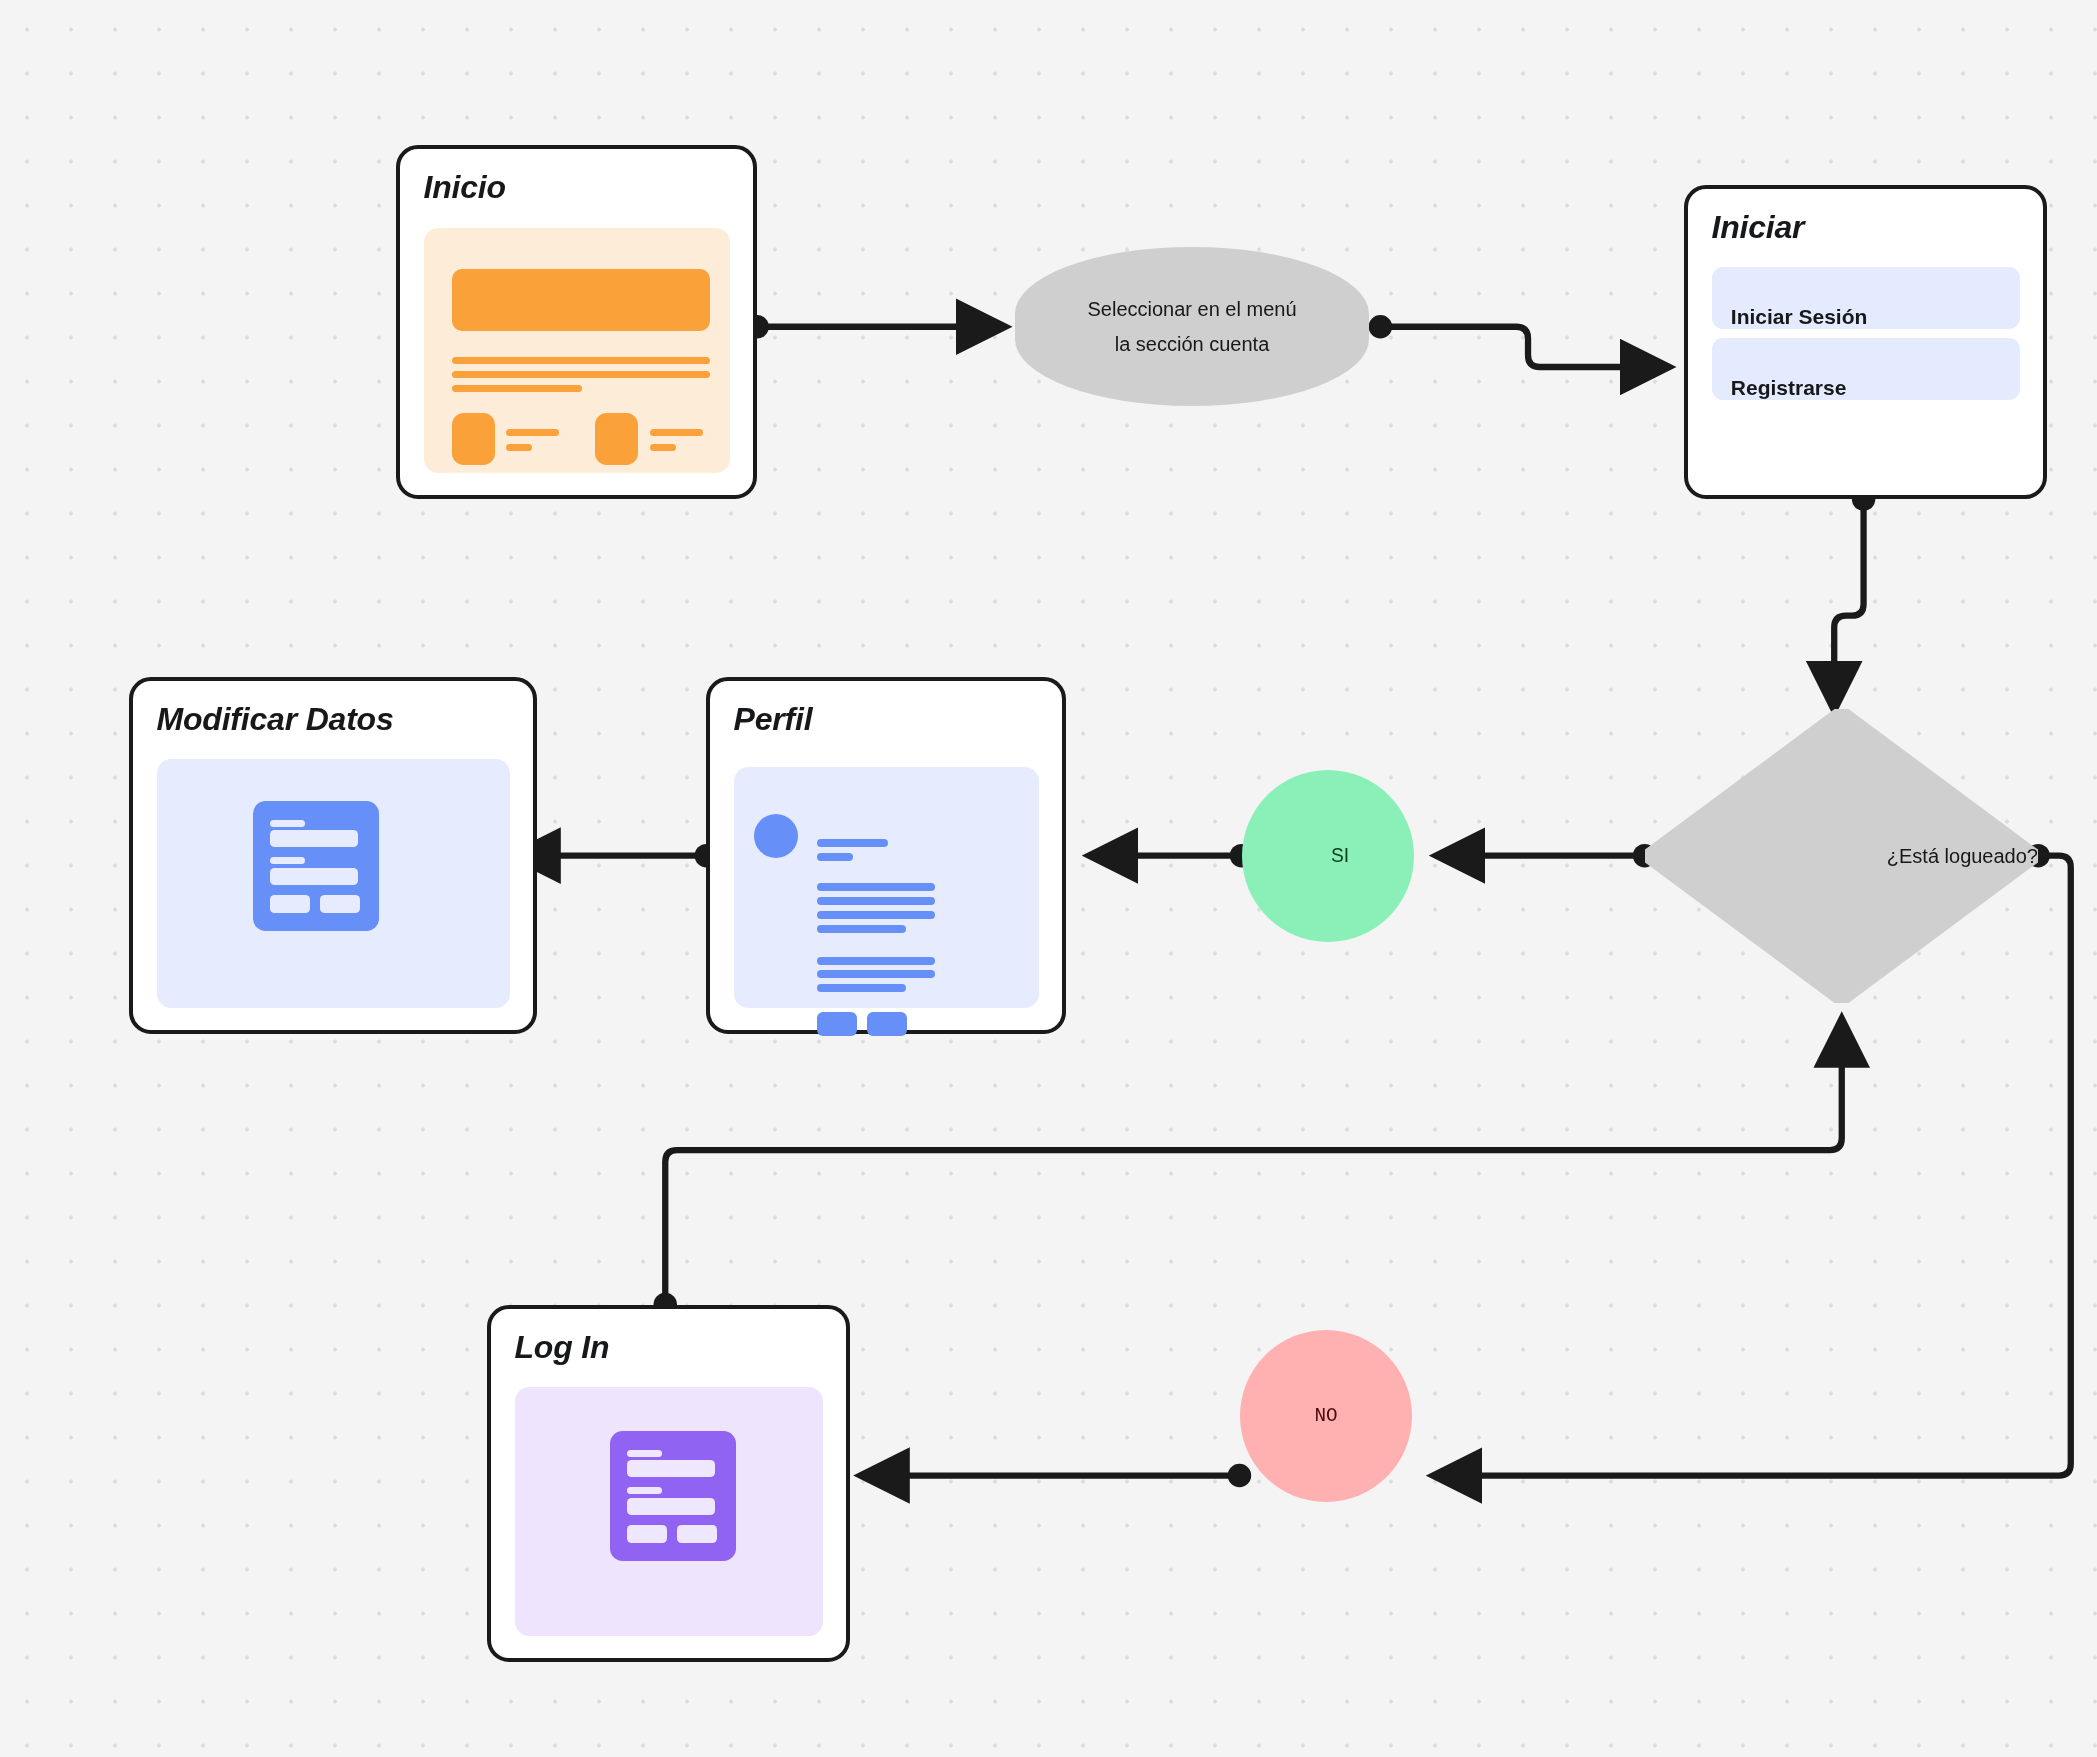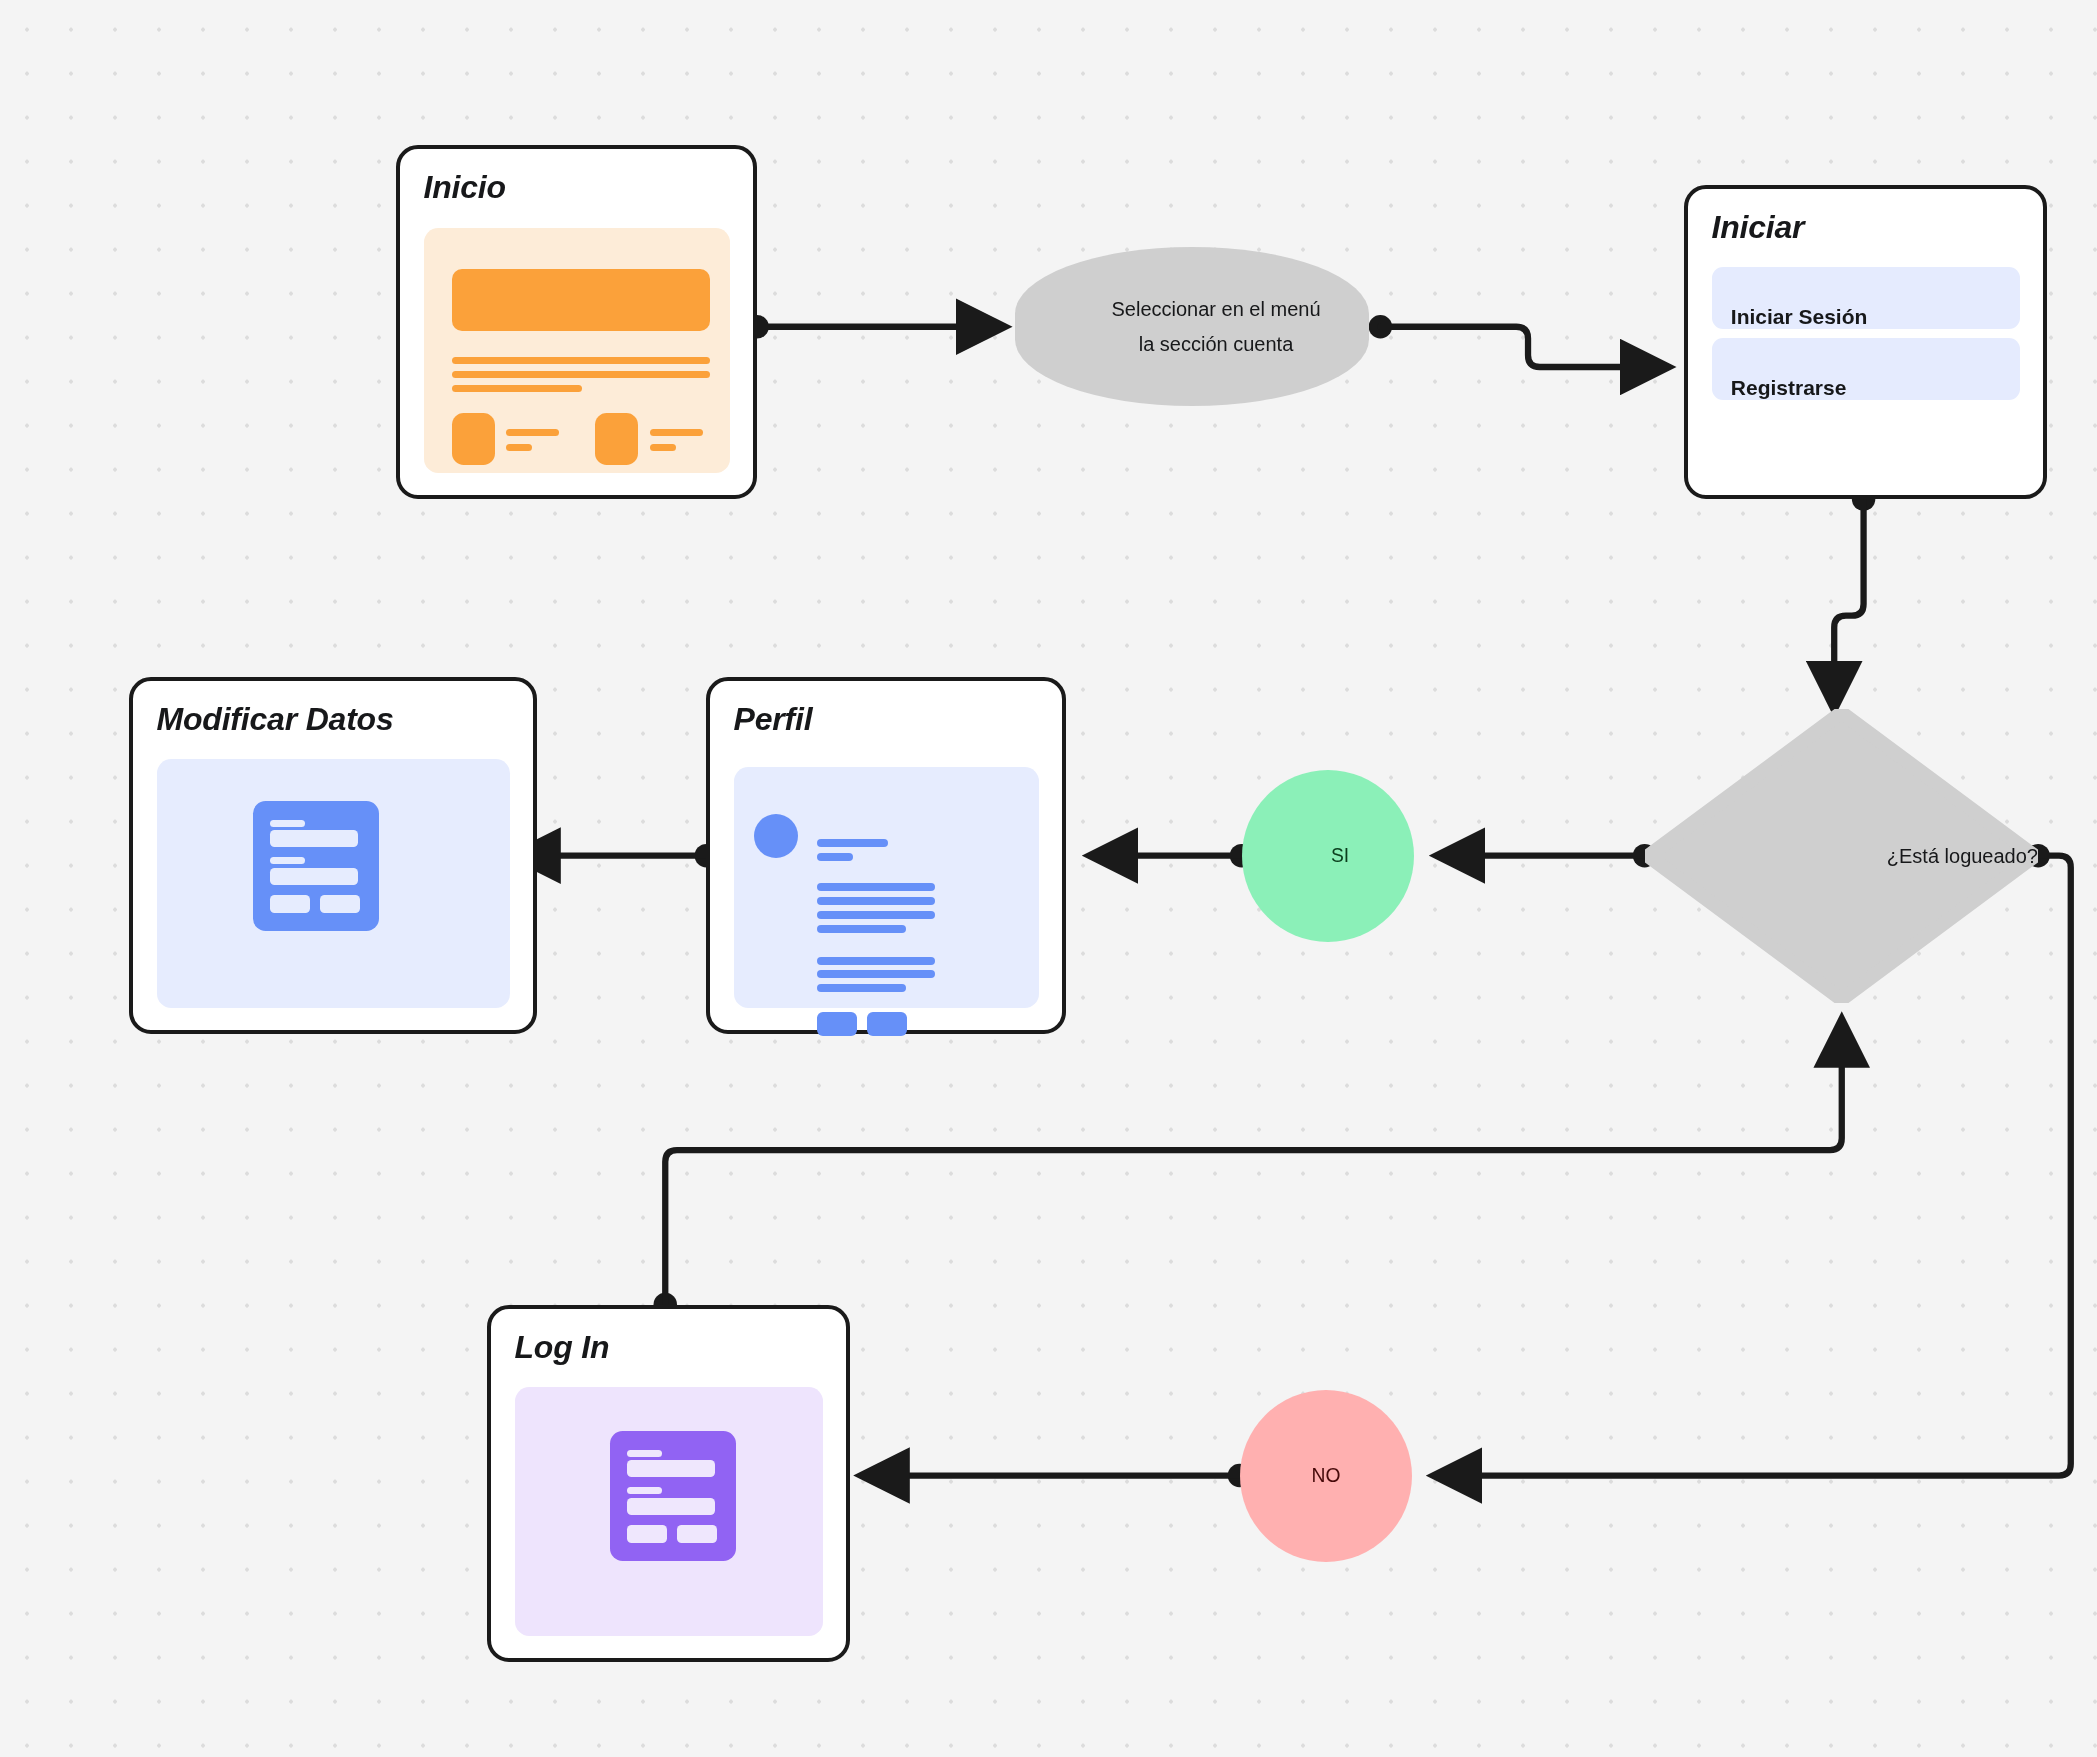--- a/index.html
+++ b/index.html
@@ -60,21 +60,21 @@
     padding-left:19.3px;box-sizing:border-box;
   }
   .acc-row span{font-size:21px;font-weight:bold;color:#17181a;}
 
   
   .stadium{
     background:#cfcfcf;border-radius:50%/42%;
     display:flex;align-items:center;justify-content:center;
     text-align:center;
   }
-  .stadium span{font-size:20px;color:#17181a;line-height:1.75;margin-left:24px;}
+  .stadium span{font-size:20px;color:#17181a;line-height:1.75;}
   .diamond-label{
     position:absolute;left:0;right:0;top:50%;transform:translateY(-50%);
     text-align:right;font-size:20px;color:#17181a;
   }
 
   
   .circ{border-radius:50%;display:flex;align-items:center;justify-content:center;}
   .circ span{font-size:19.3px;}
   .circ-si{background:#8bf0b8;}
   .circ-si span{color:#0a3d1c;margin-left:24px;}
@@ -157,21 +157,21 @@
   <svg width="393" height="294" viewBox="0 0 938 700" style="position:absolute;left:0;top:0;">
     <path d="M469,8 L930,350 L469,692 L8,350 Z" fill="#cfcfcf" stroke="#cfcfcf" stroke-width="34" stroke-linejoin="round"></path>
   </svg>
   <div class="diamond-label">¿Está logueado?</div>
 </div>
 
 <div class="node circ circ-si" style="left:1242px;top:770px;width:172px;height:172px;">
   <span>SI</span>
 </div>
 
-<div class="node circ circ-no" style="left:1240px;top:1390px;width:172px;height:172px;">
+<div class="node circ circ-no" style="left:1240px;top:1330px;width:172px;height:172px;font-family:Liberation Mono, monospace;">
   <span>NO</span>
 </div>
 
 <div class="node card" style="left:706px;top:677px;width:360px;height:357px;padding:22px 23.5px;gap:8px;">
   <div class="card-title">Perfil</div>
   <div class="panel pn-blue" style="margin-top:24px;flex:1;position:relative;">
     <div style="position:absolute;left:20px;top:47px;width:44px;height:44px;border-radius:50%;background:#6690f8;"></div>
     <div class="bl" style="position:absolute;left:83px;top:72px;width:71px;height:8px;"></div>
     <div class="bl" style="position:absolute;left:83px;top:86px;width:36px;height:8px;"></div>
     <div class="bl" style="position:absolute;left:83px;top:116px;width:118px;height:8px;"></div>

